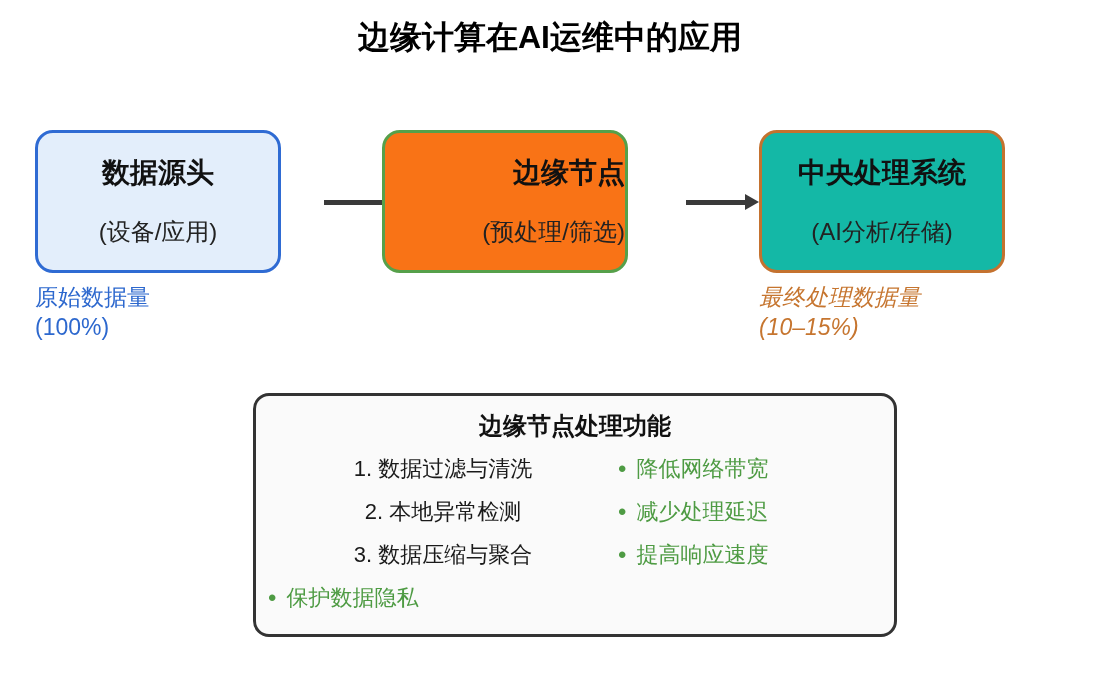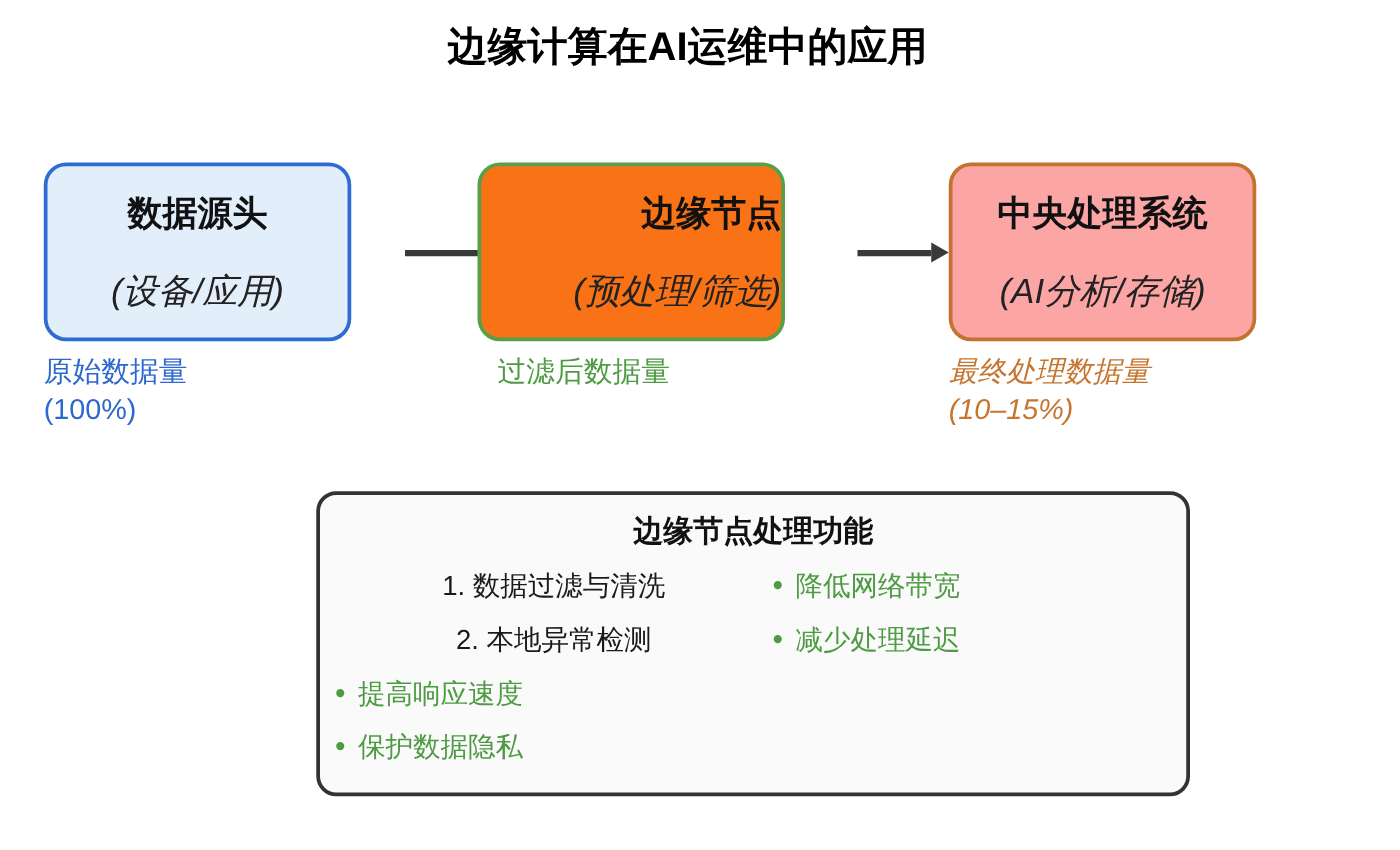--- a/index.html
+++ b/index.html
@@ -37,32 +37,31 @@
     border: 3px solid;
     border-radius: 18px;
     display: flex;
     flex-direction: column;
     align-items: center;
     justify-content: center;
     gap: 28px;
   }
   .node-source  { left: 35px;  border-color: #2F6BD3; background: #E3EEFB; }
   .node-edge    { left: 382px; border-color: #56A04A; background: #f97316; align-items: flex-end; }
-  .node-central { left: 759px; border-color: #C4722F; background: #fca5a5; }
+  .node-central { left: 759px; border-color: #C4722F; background: #14b8a6; }
   .node-name {
     font-size: 28px;
     font-weight: 700;
     color: #111111;
     line-height: 1.2;
   }
   .node-subtitle {
-    font-size: 28px;
+    font-size: 24px;
     color: #222222;
     line-height: 1.2;
-    font-style: italic;
   }
   
   .node-label {
     position: absolute;
     top: 282px;
     width: 290px;
     font-size: 23px;
     line-height: 30px;
   }
   .label-source  { left: 35px;  color: #2D68CE; }
@@ -88,21 +87,21 @@
     height: 0;
     border-left: 14px solid #3A3A3A;
     border-top: 8px solid transparent;
     border-bottom: 8px solid transparent;
   }
   
   .panel {
     position: absolute;
     left: 253px;
     top: 393px;
-    width: 699px;
+    width: 644px;
     height: 244px;
     box-sizing: border-box;
     border: 3px solid #333333;
     border-radius: 16px;
     background: #FAFAFA;
   }
   .panel-title {
     margin-top: 16px;
     text-align: center;
     font-size: 24px;
@@ -156,21 +155,20 @@
   <div class="arrow arrow-1">
     <div class="arrow-line"></div>
     <div class="arrow-head"></div>
   </div>
 
   <div class="node node-edge">
     <div class="node-name">边缘节点</div>
     <div class="node-subtitle">(预处理/筛选)</div>
   </div>
   <div class="node-label label-edge">
-    <div>过滤后数据量</div>
   </div>
 
   <div class="arrow arrow-2">
     <div class="arrow-line"></div>
     <div class="arrow-head"></div>
   </div>
 
   <div class="node node-central">
     <div class="node-name">中央处理系统</div>
     <div class="node-subtitle">(AI分析/存储)</div>
@@ -194,20 +192,21 @@
 
       <div class="panel-row">
         <div class="func-item">2. 本地异常检测</div>
         <div class="benefit-item">
           <span class="bullet">•</span>
           <span>减少处理延迟</span>
         </div>
       </div>
 
       <div class="panel-row">
+        <div class="func-item">3. 数据压缩与聚合</div>
         <div class="benefit-item">
           <span class="bullet">•</span>
           <span>提高响应速度</span>
         </div>
       </div>
 
       <div class="panel-row">
         <div class="benefit-item">
           <span class="bullet">•</span>
           <span>保护数据隐私</span>

